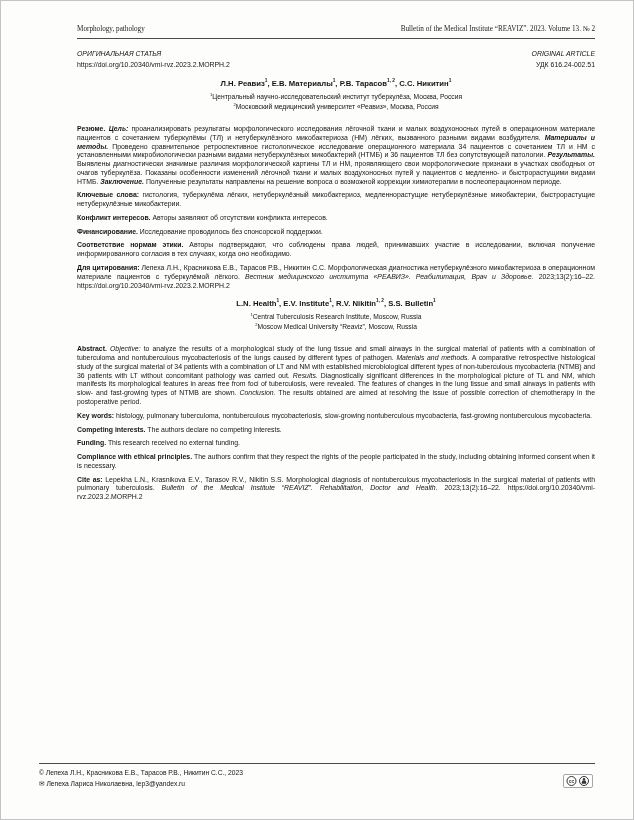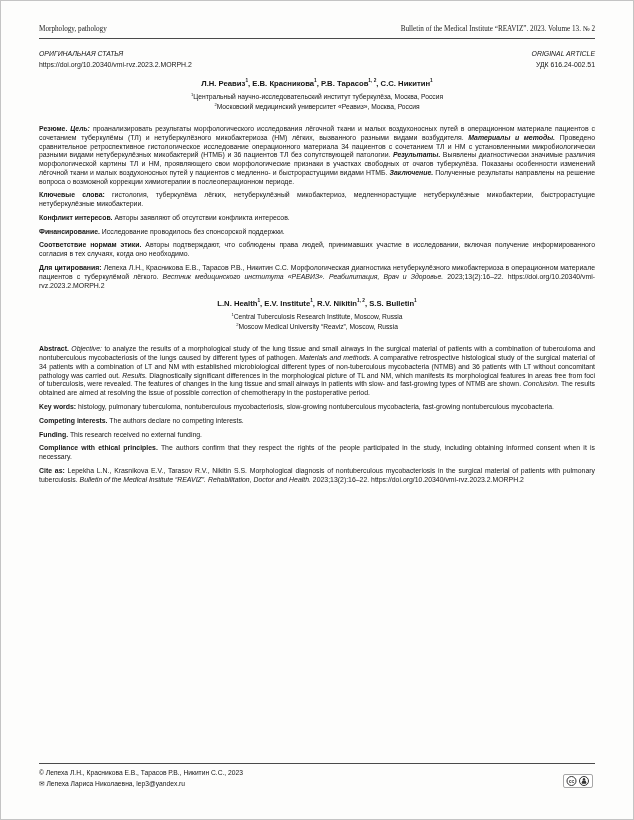--- a/index.html
+++ b/index.html
@@ -1,19 +1,19 @@
 <!DOCTYPE html>
 <html><head>
 <meta charset="utf-8">
 <style>
   html,body { margin:0; padding:0; background:#9a9a9a; }
   .page {
     position:relative; width:634px; height:820px; margin:0 auto;
     background:#fdfdfc; border:1px solid #c4c4c4; box-sizing:border-box;
-    font-family:"Liberation Sans", sans-serif; color:#151515; overflow:hidden;
+    font-family:"Liberation Sans", sans-serif; color:#151515; overflow:hidden;padding-left:38px;
   }
   .inner { padding:24px 38px 0 38px; }
   .runhead { display:flex; justify-content:space-between; align-items:flex-end;
     font-family:"Liberation Serif", serif; font-size:7.2px; color:#1c1c1c; }
   .rule { border-top:1px solid #4a4a4a; margin-top:5px; }
   .meta { display:flex; justify-content:space-between; margin-top:11px; font-size:6.9px; line-height:1.3; }
   .meta .right { text-align:right; }
   .arttype { font-style:italic; }
   .metaline { margin-top:2px; }
   .title { text-align:center; font-family:"Liberation Serif", serif; font-weight:bold;
@@ -45,21 +45,21 @@
       <div class="left">
         <div class="arttype">ОРИГИНАЛЬНАЯ СТАТЬЯ</div>
         <div class="metaline">https://doi.org/10.20340/vmi-rvz.2023.2.MORPH.2</div>
       </div>
       <div class="right">
         <div class="arttype">ORIGINAL ARTICLE</div>
         <div class="metaline">УДК 616.24-002.51</div>
       </div>
     </div>
 
-    <div class="authors"><span>Л.Н. Реавиз</span><sup>1</sup><span>, Е.В. Красникова</span><sup>1</sup><span>, Р.В. Тарасов</span><sup>1, 2</sup><span>, С.С. Никитин</span><sup>1</sup></div>
+    <div class="authors"><span>Л.Н. Реавиз</span><sup>1</sup><span>, Е.В. Материалы</span><sup>1</sup><span>, Р.В. Тарасов</span><sup>1, 2</sup><span>, С.С. Никитин</span><sup>1</sup></div>
     <div class="affilblock">
       <div class="affil" style="margin-top:2px;"><sup>1</sup><span>Центральный научно-исследовательский институт туберкулёза, Москва, Россия</span></div>
       <div class="affil" style="margin-top:0;"><sup>2</sup><span>Московский медицинский университет «Реавиз», Москва, Россия</span></div>
     </div>
 
     <div class="para firstpara"><span style="font-weight: bold;">Резюме. </span><span style="font-weight: bold; font-style: italic;">Цель:</span><span> проанализировать результаты морфологического исследования лёгочной ткани и малых воздухоносных путей в операционном материале пациентов с сочетанием туберкулёмы (ТЛ) и нетуберкулёзного микобактериоза (НМ) лёгких, вызванного разными видами возбудителя. </span><span style="font-weight: bold; font-style: italic;">Материалы и методы.</span><span> Проведено сравнительное ретроспективное гистологическое исследование операционного материала 34 пациентов с сочетанием ТЛ и НМ с установленными микробиологически разными видами нетуберкулёзных микобактерий (НТМБ) и 36 пациентов ТЛ без сопутствующей патологии. </span><span style="font-weight: bold; font-style: italic;">Результаты.</span><span> Выявлены диагностически значимые различия морфологической картины ТЛ и НМ, проявляющего свои морфологические признаки в участках свободных от очагов туберкулёза. Показаны особенности изменений лёгочной ткани и малых воздухоносных путей у пациентов с медленно- и быстрорастущими видами НТМБ. </span><span style="font-weight: bold; font-style: italic;">Заключение.</span><span> Полученные результаты направлены на решение вопроса о возможной коррекции химиотерапии в послеоперационном периоде.</span></div>
     <div class="para"><span style="font-weight: bold;">Ключевые слова:</span><span> гистология, туберкулёма лёгких, нетуберкулёзный микобактериоз, медленнорастущие нетуберкулёзные микобактерии, быстрорастущие нетуберкулёзные микобактерии.</span></div>
     <div class="para"><span style="font-weight: bold;">Конфликт интересов.</span><span> Авторы заявляют об отсутствии конфликта интересов.</span></div>
     <div class="para"><span style="font-weight: bold;">Финансирование.</span><span> Исследование проводилось без спонсорской поддержки.</span></div>
     <div class="para"><span style="font-weight: bold;">Соответствие нормам этики.</span><span> Авторы подтверждают, что соблюдены права людей, принимавших участие в исследовании, включая получение информированного согласия в тех случаях, когда оно необходимо.</span></div>

